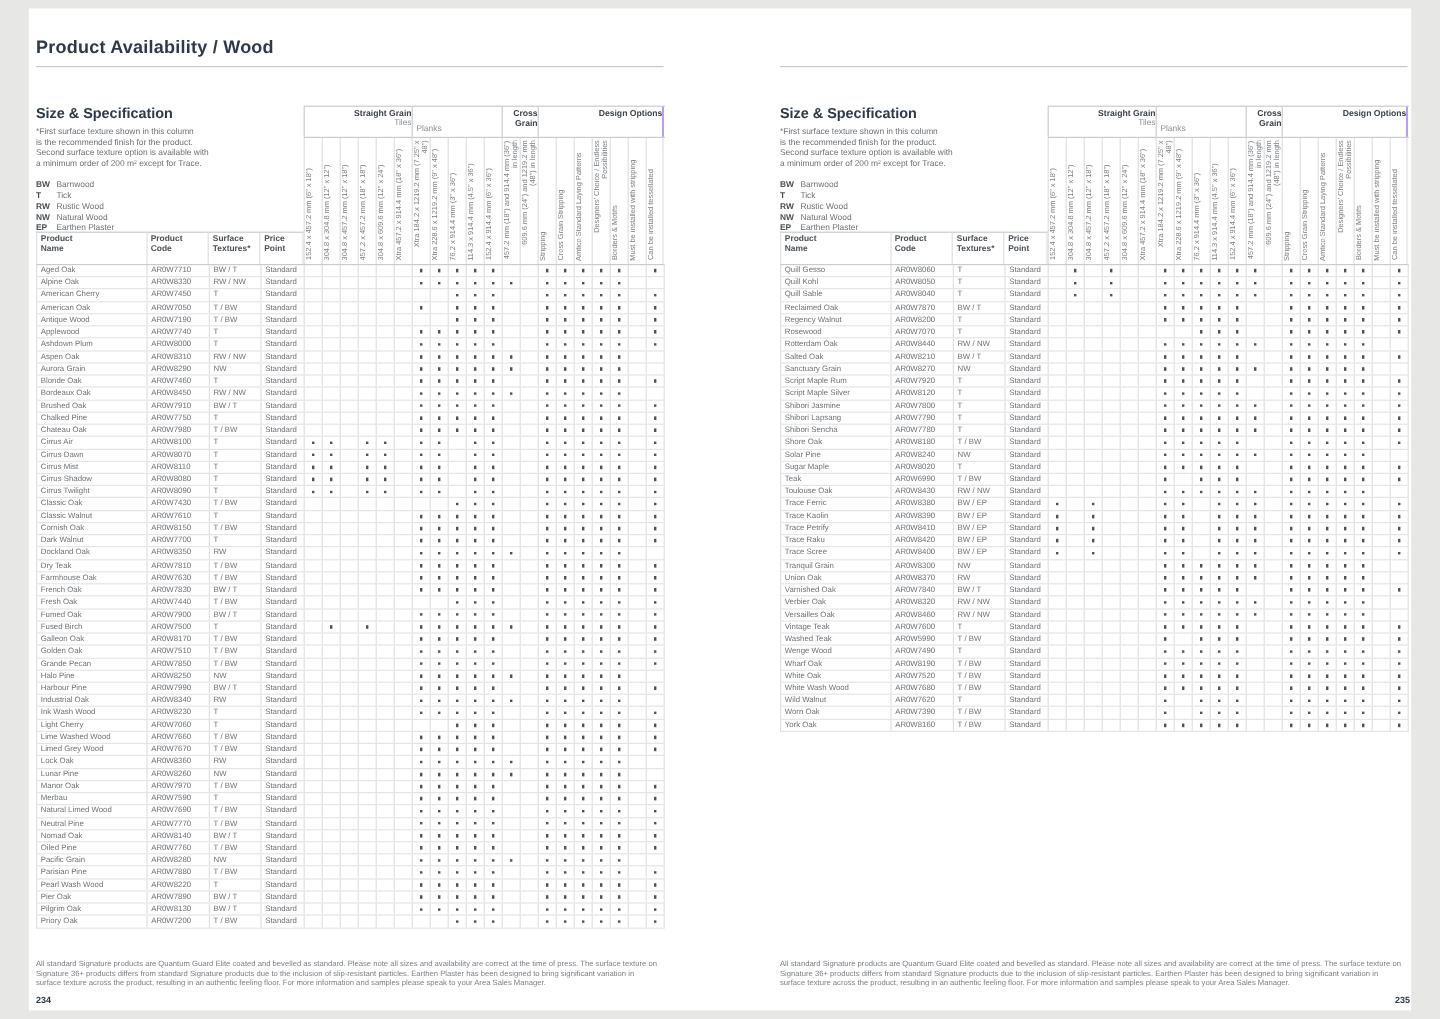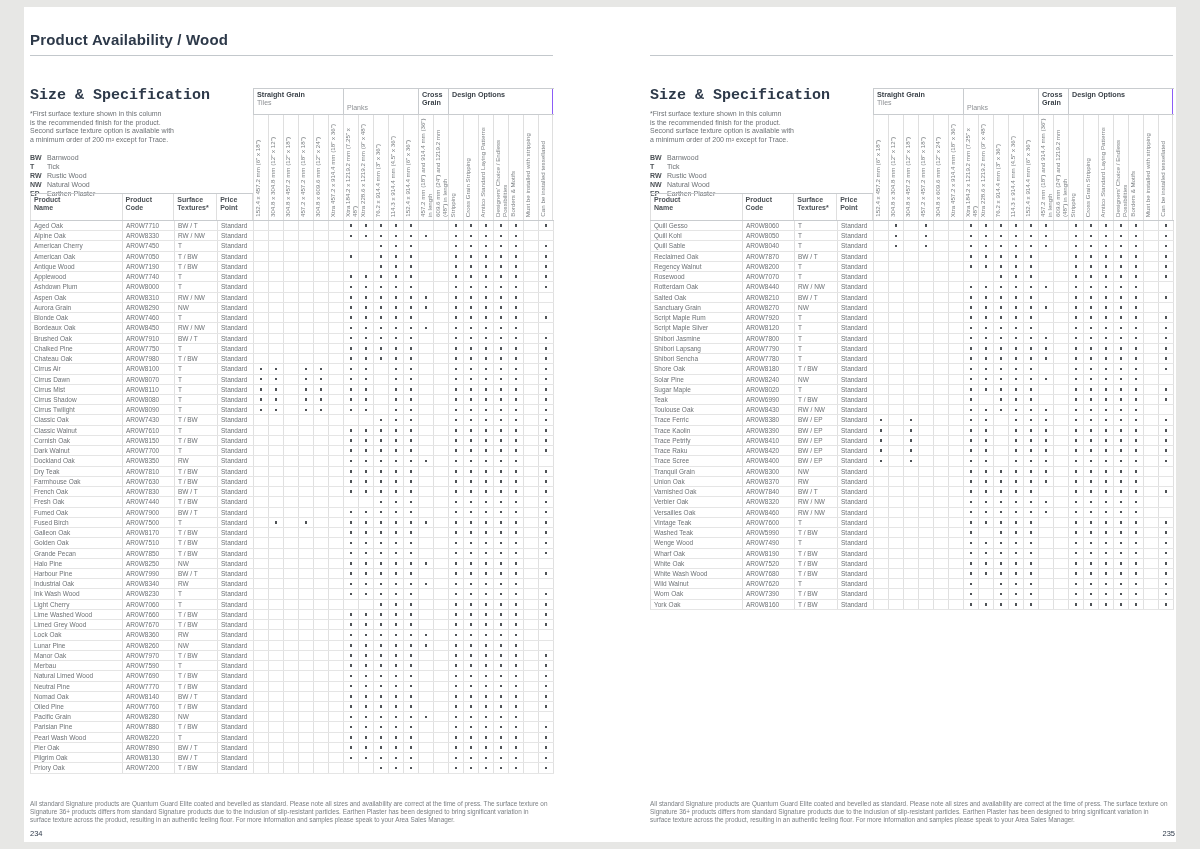--- a/index.html
+++ b/index.html
@@ -7,28 +7,28 @@
   body { background:#e7e7e5; font-family:"Liberation Sans", sans-serif; position:relative; overflow:hidden; }
   .spread { position:absolute; left:24px; top:7px; width:1152px; height:835px; background:#ffffff; }
   .page { position:absolute; top:7px; width:600px; height:606px; }
   .pg-left { left:0; --m:30px; }
   .pg-right { left:600px; --m:50px; }
 
   .page-title { position:absolute; left:var(--m); top:24px; font-size:15px; font-weight:bold; color:#2d3949; letter-spacing:.2px; }
   .title-rule { position:absolute; left:var(--m); top:48px; width:523px; border-top:1px solid #c3c8cc; }
 
   .spec-block { position:absolute; left:var(--m); top:80px; width:215px; }
-  .spec-heading { font-size:15px; font-weight:bold; color:#2d3949; margin-bottom:6px;font-family:Liberation Mono, monospace; }
+  .spec-heading { font-size:12px; font-weight:bold; color:#2d3949; margin-bottom:6px; }
   .footnote { font-size:7px; line-height:8.6px; color:#6d7175; white-space:pre-line; }
   .legend { margin-top:9px; }
   .legend-row { display:flex; font-size:7px; line-height:9px; color:#6d7175; }
   .legend-abbr { width:17px; font-weight:bold; color:#4c5156; }
 
   
-  .mhead { position:absolute; left:calc(var(--m) + 223px); top:81px; width:301px; height:132px; }
+  .mhead { position:absolute; left:calc(var(--m) + 223px); top:81px; width:301px; height:132px;text-align:right; }
   .group-row { display:flex; height:27px; border-top:1px solid #c9cccf; border-bottom:1px solid #c9cccf; }
   .group { border-left:1px solid #c9cccf; padding:2px 0 0 3px; overflow:hidden; }
   .group:last-child { border-right:1px solid #8b5cf6; }
   .group .gb { font-size:7.2px; font-weight:bold; color:#3c434a; line-height:8px; display:block; }
   .group .gl { font-size:7px; color:#8d9094; line-height:8px; display:block; }
   .group.light-only { display:flex; align-items:flex-end; padding-bottom:2px; }
   .rot-row { display:flex; height:105px; }
   .rcell { width:15px; border-left:1px solid #dfdfdf; position:relative; }
   .rcell:last-child { border-right:1px solid #dfdfdf; }
   .rot { position:absolute; bottom:3px; left:0.5px; writing-mode:vertical-rl; transform:rotate(180deg);
@@ -40,21 +40,21 @@
 
   
   .tbody { position:absolute; left:var(--m); top:213px; width:524px; border-top:1px solid #c9cccf; }
   .trow { display:flex; height:10.24px; border-bottom:1px solid #e5e5e5; border-left:1px solid #e0e0e0; }
   .tcell { font-size:6.5px; color:#6d7175; line-height:9px; padding-left:3px; white-space:nowrap; overflow:hidden; border-right:1px solid #e0e0e0; }
   .c-name  { width:92px; } .c-code { width:52px; } .c-tex { width:43px; } .c-price { width:36px; }
   .c-dot { width:15px; border-right:1px solid #e0e0e0; display:flex; align-items:center; justify-content:center; }
   .dot { width:2.6px; height:2.6px; background:#4f5357; }
 
   .page-footer { position:absolute; left:var(--m); top:793px; width:521px; font-size:6.4px; line-height:8.2px; color:#7b7f83; }
-  .page-num { position:absolute; top:822px; font-size:7.5px; font-weight:normal; color:#2d3949; }
+  .page-num { position:absolute; top:822px; font-size:7.5px; font-weight:bold; color:#2d3949; }
   .pn-left { left:var(--m); }
   .pn-right { right:25px; }
 </style>
 </head>
 <body>
 
 <div class="spread"></div>
 
 <div class="page pg-left">
   <div class="page-title">Product Availability / Wood</div>

